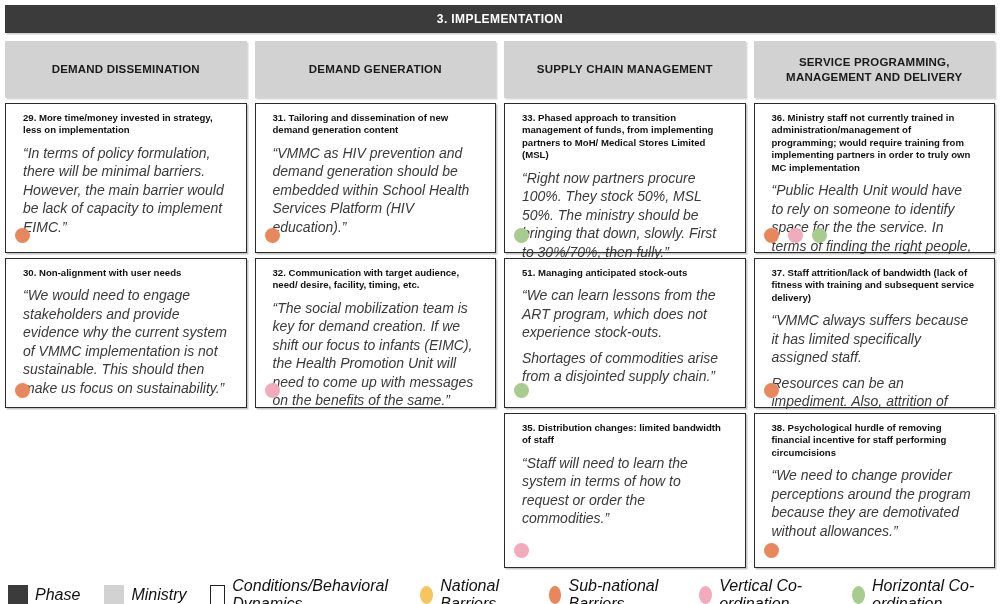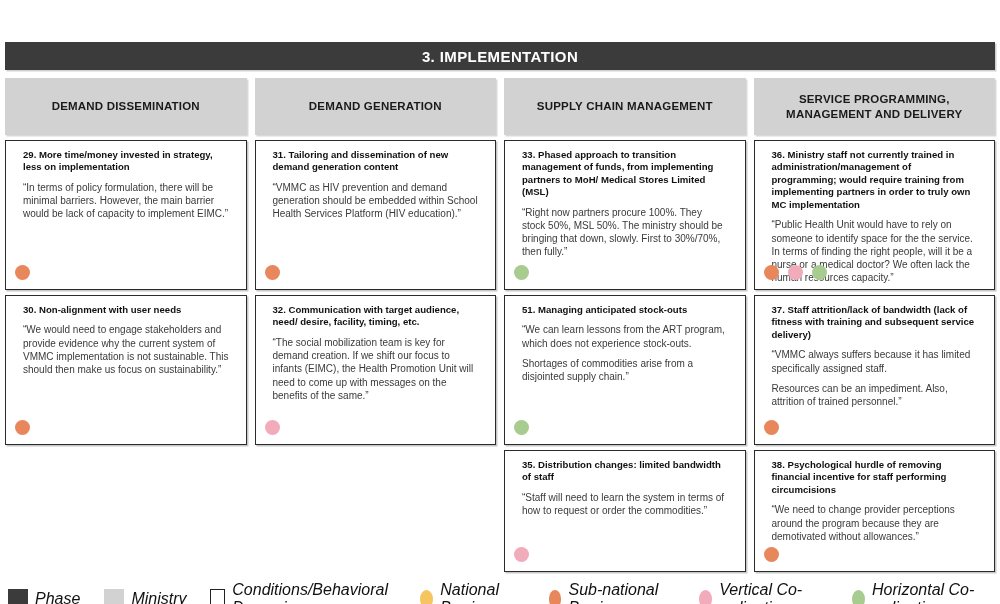--- a/index.html
+++ b/index.html
@@ -12,28 +12,27 @@
     overflow: hidden;
   }
   .page { padding: 5px; }
 
   
   .phase-bar {
     height: 28px;
     background: #3b3b3b;
     color: #ffffff;
     font-weight: bold;
-    font-size: 15px;
+    font-size: 12px;
     letter-spacing: 0.4px;
     display: flex;
     align-items: center;
     justify-content: center;
     margin-bottom: 8px;
     box-shadow: 1.5px 1.5px 0 rgba(0,0,0,0.18);
-    margin-top: 37px;
   }
 
   
   .board {
     display: grid;
     grid-template-columns: repeat(4, 1fr);
     column-gap: 8px;
   }
   .column { display: flex; flex-direction: column; gap: 5px; }
 
@@ -53,31 +52,32 @@
   }
 
   .card {
     position: relative;
     background: #ffffff;
     border: 1.4px solid #2b2b2b;
     height: 150px;
     padding: 8px 17px;
     box-shadow: 1.5px 1.5px 0 rgba(0,0,0,0.22);
   }
-  .card.tall { height: 122px; }
+  .card.tall { height: 155px; }
 
   .card-title {
     font-size: 9.6px;
     font-weight: bold;
     line-height: 1.3;
     color: #111111;
     margin-bottom: 7px;
   }
   .card-quote p {
-    font-size: 10px;
+    font-size: 14px;
+    font-style: italic;
     line-height: 1.32;
     color: #3a3a3a;
     margin-bottom: 7px;
   }
   .card-dots {
     position: absolute;
     left: 9px;
     bottom: 9px;
     display: flex;
     gap: 9px;

